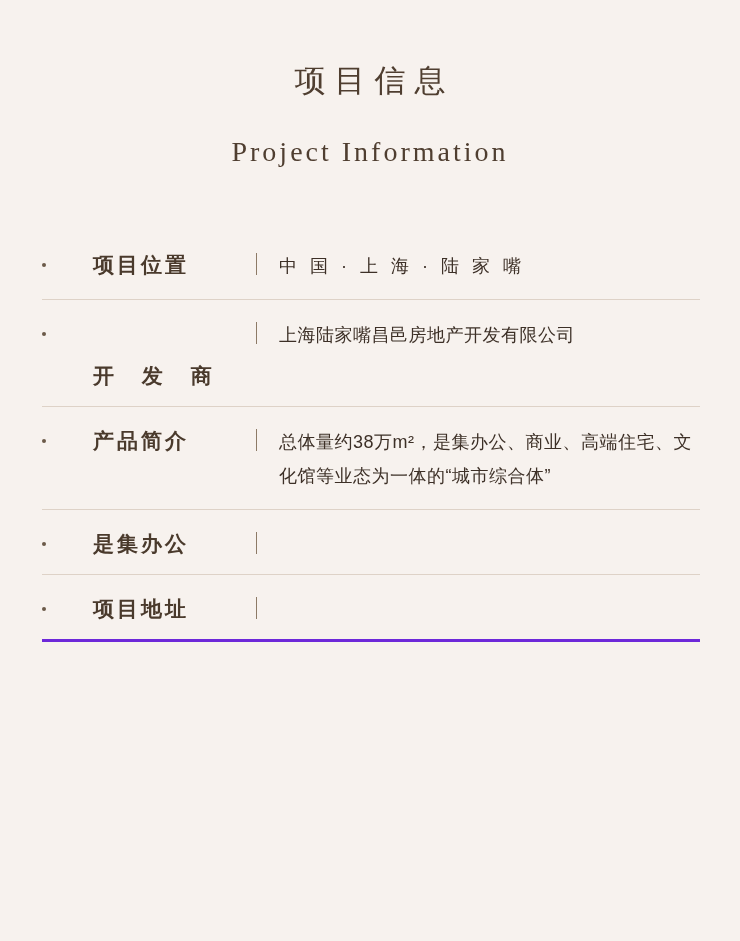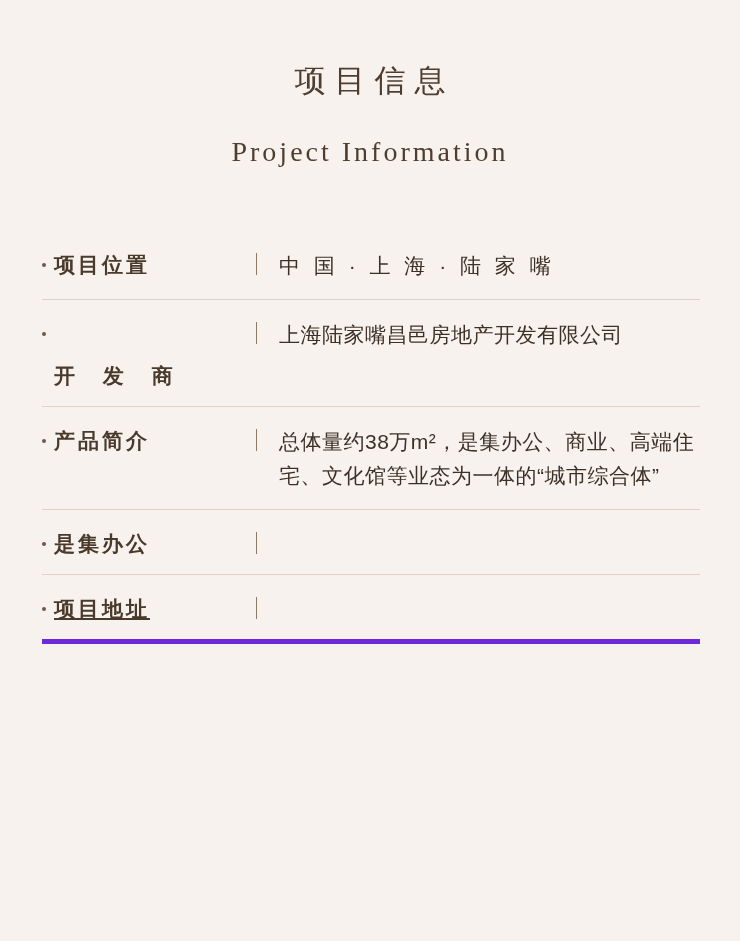--- a/index.html
+++ b/index.html
@@ -45,28 +45,28 @@
     margin-top: 62px;
     padding: 0 40px 0 42px;
   }
   .row {
     display: flex;
     align-items: flex-start;
     padding: 18px 0 16px 0;
     border-bottom: 1px solid #ded2c7;
   }
   .row:last-child {
-    border-bottom: 5px solid #6d28d9;
-    text-decoration: underline;
+    border-bottom: 3px solid #6d28d9;
   }
   .label-wrap {
     display: flex;
     align-items: flex-start;
     flex: 0 0 200px;
     padding-top: 2px;
+    gap: 39px;
   }
   .dot {
     display: inline-block;
     width: 4px;
     height: 4px;
     border-radius: 50%;
     background: #6b5a48;
     margin-top: 12px;
     margin-right: 8px;
     flex: 0 0 auto;
@@ -85,21 +85,21 @@
   }
   .divider {
     flex: 0 0 auto;
     width: 1px;
     height: 22px;
     background: #8d7a66;
     margin: 4px 22px 0 14px;
   }
   .value {
     flex: 1 1 auto;
-    font-size: 21px;
+    font-size: 18px;
     line-height: 34px;
     color: #3d3027;
     letter-spacing: 0.5px;
   }
   .value.loose {
     letter-spacing: 4px;
   }
   .bottom-space {
     height: 100px;
   }

